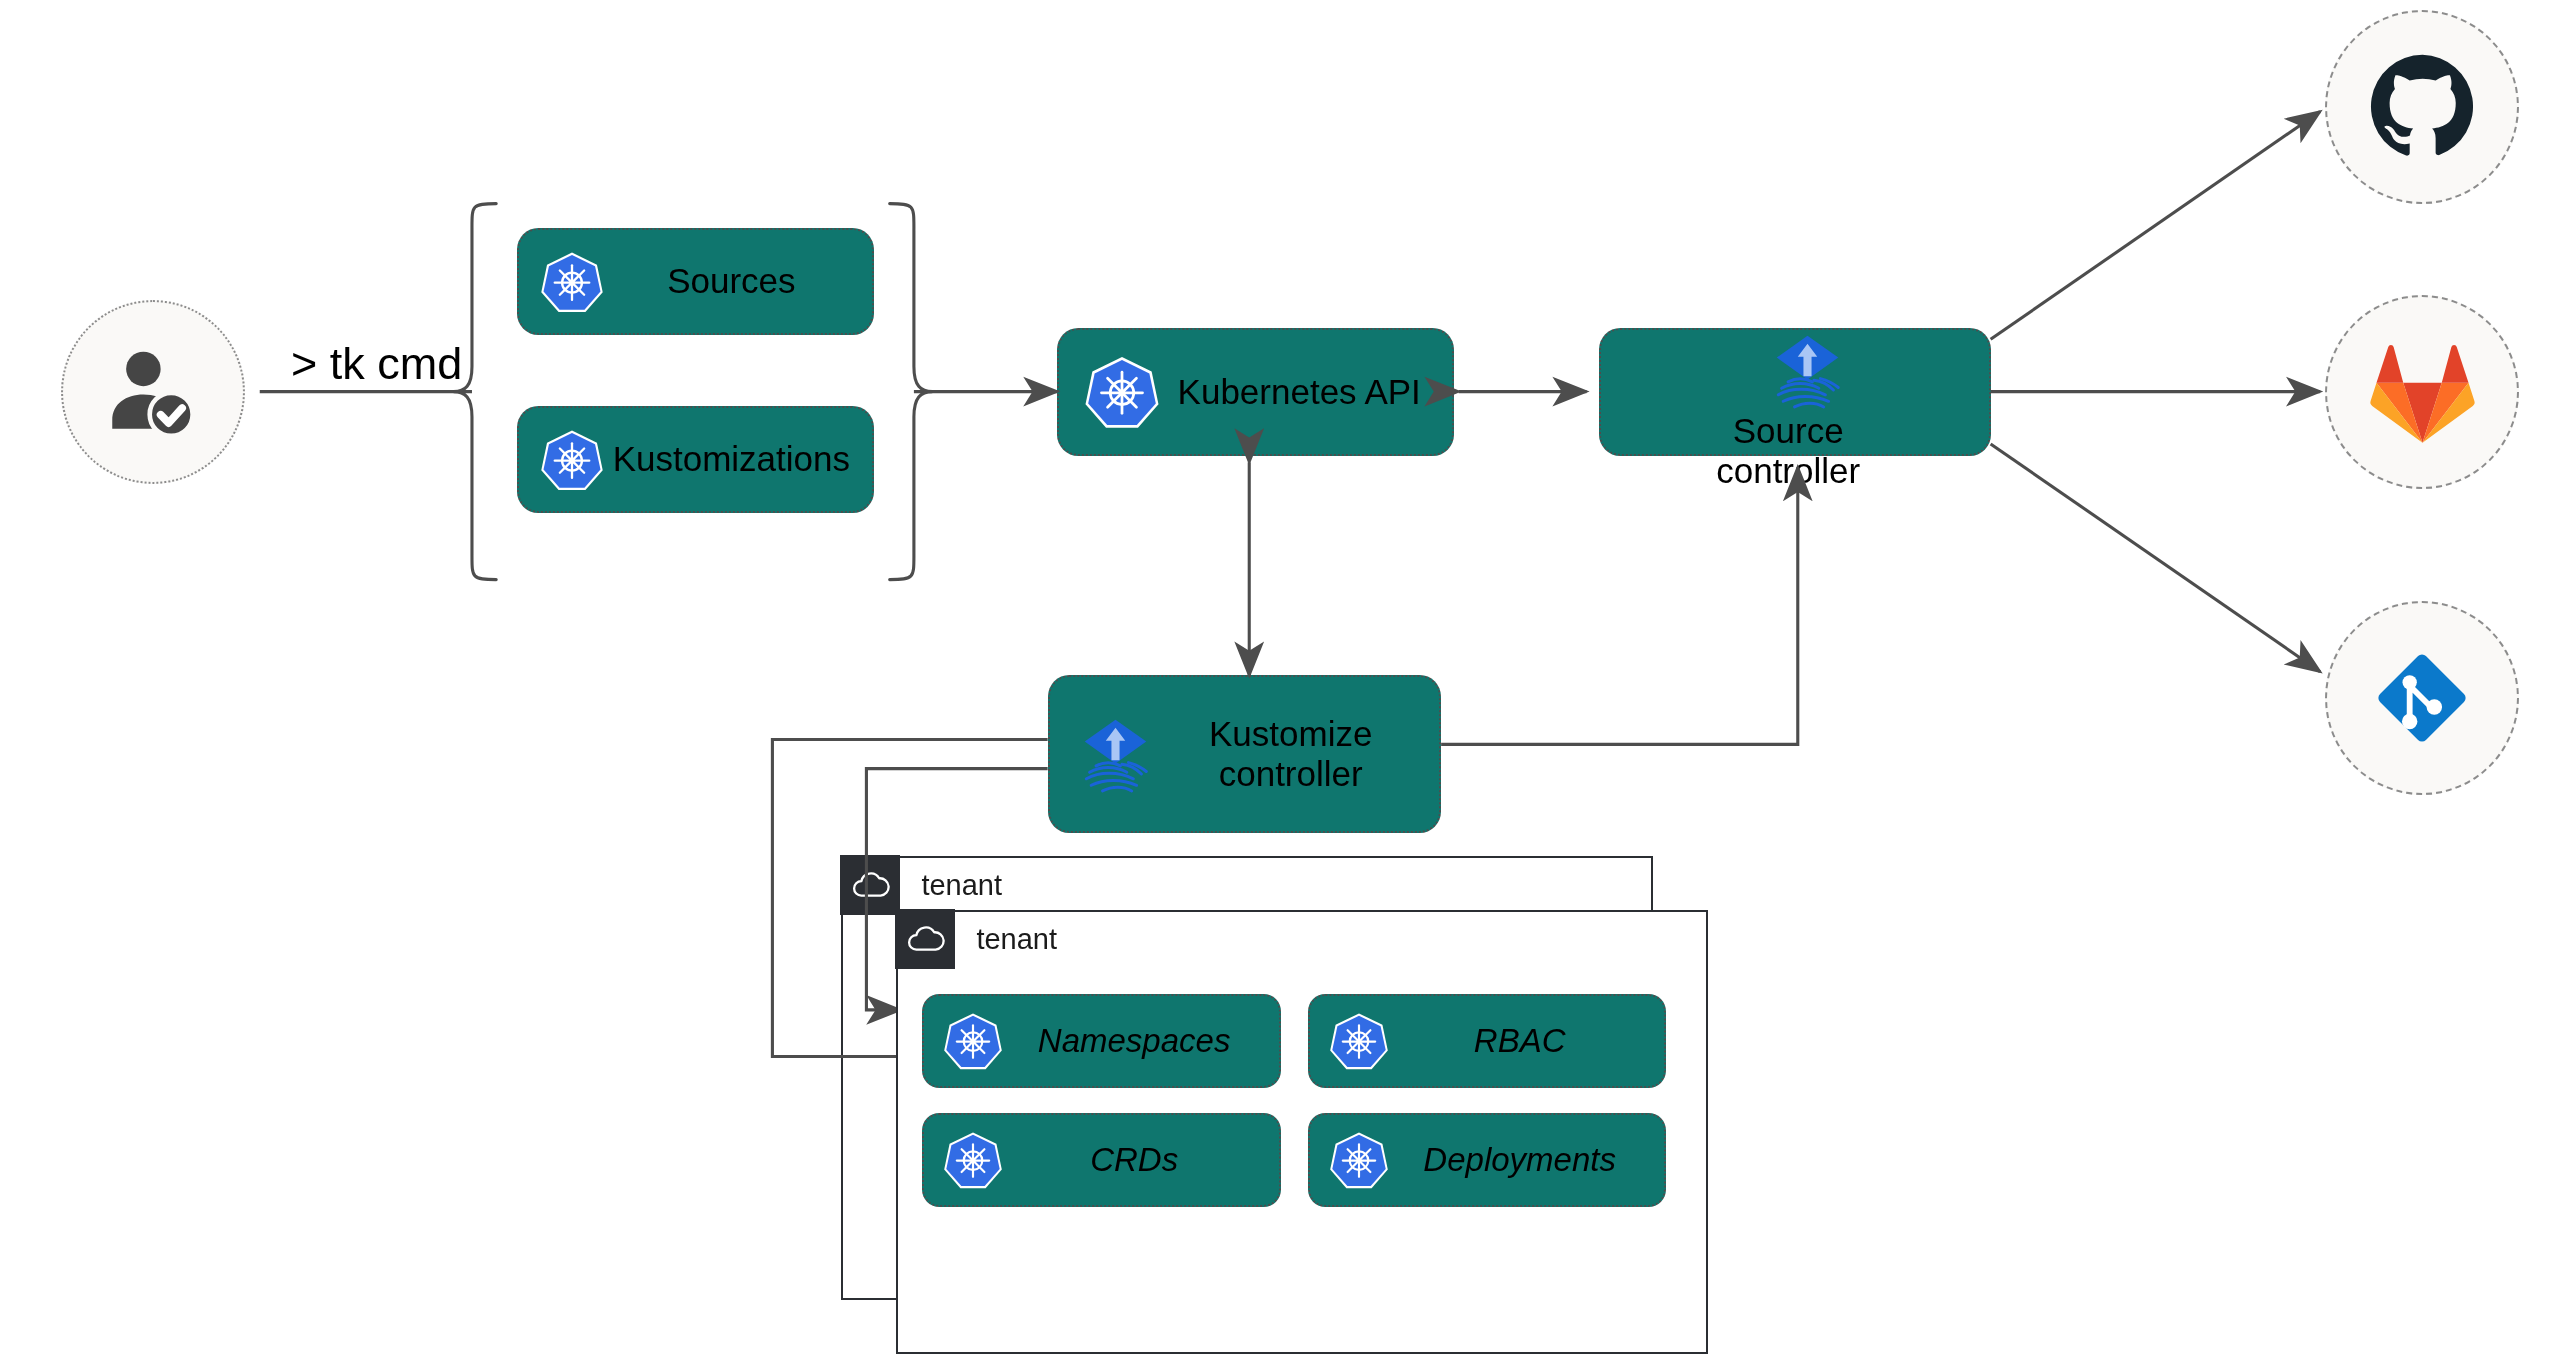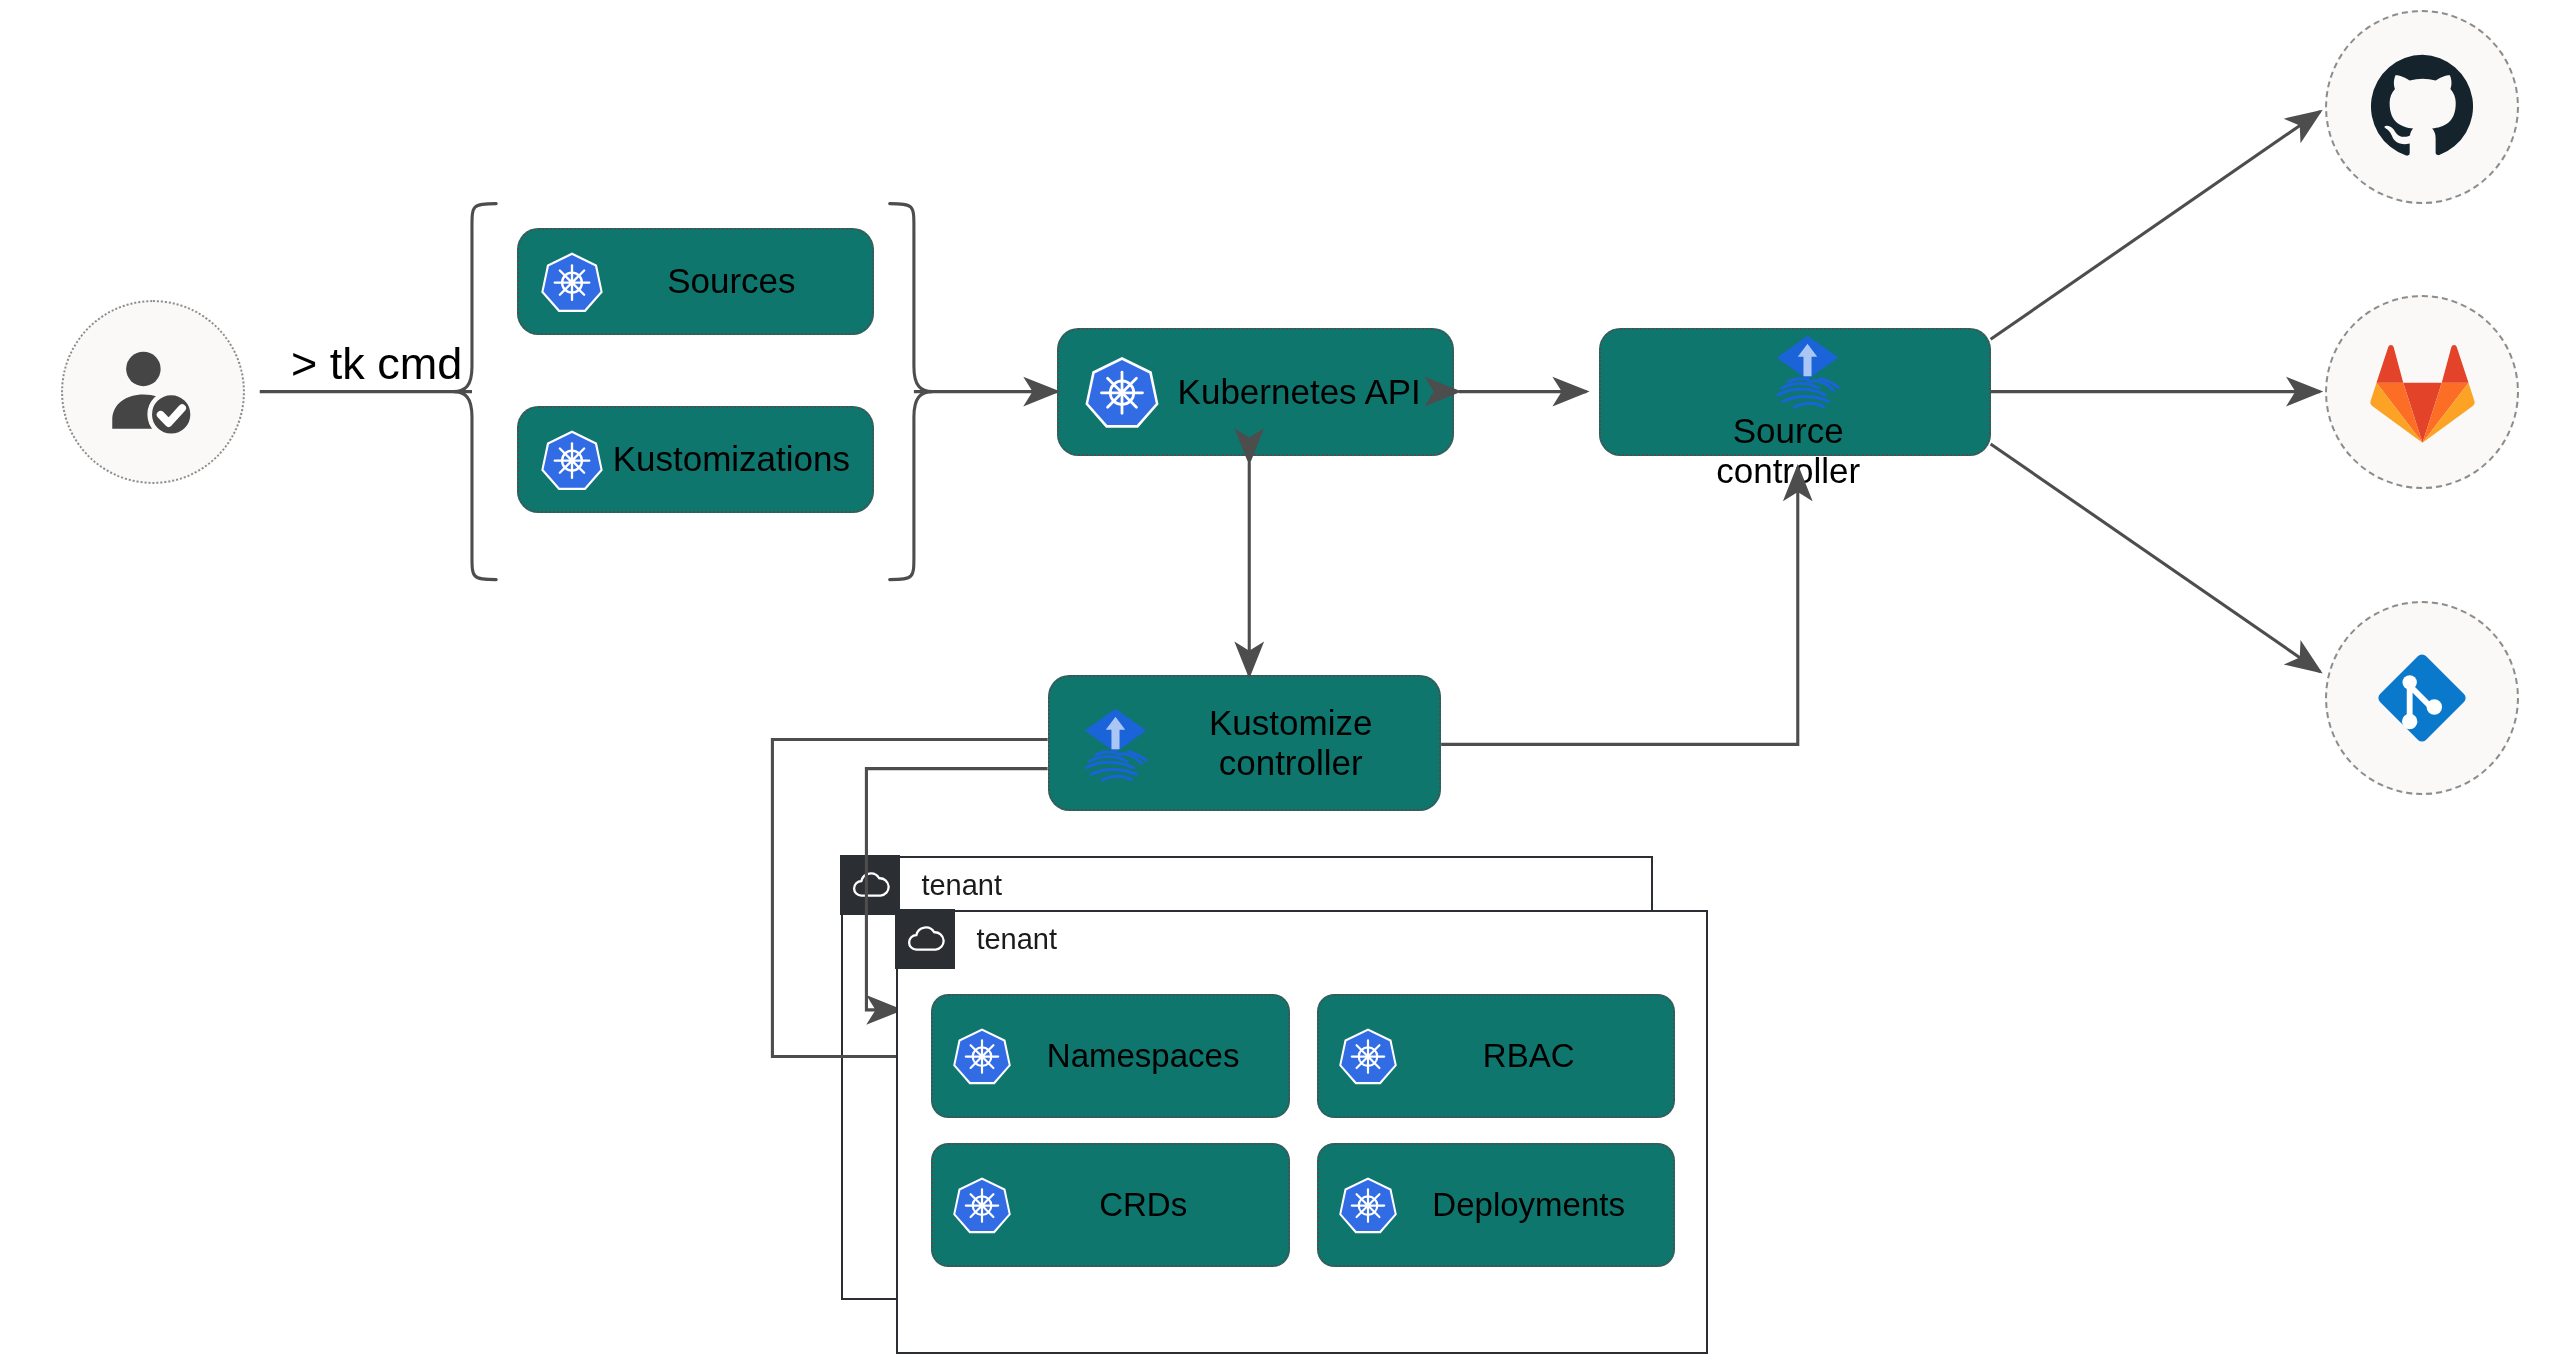--- a/index.html
+++ b/index.html
@@ -194,21 +194,21 @@
           <path d="M66 60 C74 62, 82 66, 88 71"></path>
         </g>
       </svg>
     </span>
     <span class="lbl">
       <span>Source</span><br>
       <span>controller</span>
     </span>
   </div>
 
-  <div class="node rbox" style="left:1048px;top:675px;width:393px;height:136px;">
+  <div class="node rbox" style="left:1048px;top:675px;width:393px;height:158px;">
     <span class="ico" style="margin-left:25px;">
       <svg width="81" height="81" viewBox="0 0 100 100">
         <path d="M50 7 L88 34 L50 61 L12 34 Z" fill="#1A63D8"></path>
         <path d="M50 17 L62 33 L55 33 L55 57 L45 57 L45 33 L38 33 Z" fill="#A9C6F5"></path>
         <g stroke="#1A63D8" stroke-width="3.7" fill="none" stroke-linecap="round">
           <path d="M26 64 C36 59, 46 59, 56 64"></path>
           <path d="M18 72 C32 64, 50 64, 64 72"></path>
           <path d="M14 80 C30 71, 54 71, 72 80"></path>
           <path d="M20 88 C36 80, 58 80, 76 88"></path>
           <path d="M34 95 C46 89, 60 89, 70 95"></path>
@@ -267,21 +267,21 @@
   <div class="tenant" style="left:896px;top:910px;width:812px;height:444px;z-index:4;">
     <div class="tabbar">
       <div class="tab">
         <svg width="39" height="27" viewBox="0 0 40 28">
           <path d="M10.5 24.5 A7.5 7.5 0 0 1 10.5 9.5 A10 10 0 0 1 29 6.5 A7.5 7.5 0 0 1 30.5 24.5 Z" fill="none" stroke="#ffffff" stroke-width="2.4" stroke-linejoin="round"></path>
         </svg>
       </div>
       <div class="tname">tenant</div>
     </div>
 
-    <div class="grid" style="left:33px;top:82px;width:744px;height:273px;">
+    <div class="grid" style="left:24px;top:82px;width:744px;height:213px;font-style:italic;">
 
       <div class="rbox">
         <span class="ico" style="margin-left:19.4px;">
           <svg width="60" height="60" viewBox="0 0 100 100">
             <path d="M50 4 L89 23 L98 66 L71 97 L29 97 L2 66 L11 23 Z" fill="#ffffff"></path>
             <path d="M50 8 L86 25.5 L94.5 65 L69.5 93.5 L30.5 93.5 L5.5 65 L14 25.5 Z" fill="#326CE5"></path>
             <g fill="none" stroke="#ffffff" stroke-width="3.6" stroke-linecap="round">
               <circle cx="50" cy="51" r="15.5"></circle>
               <path d="M50 51 L50 24"></path>
                 <path d="M50 51 L69 32"></path>

